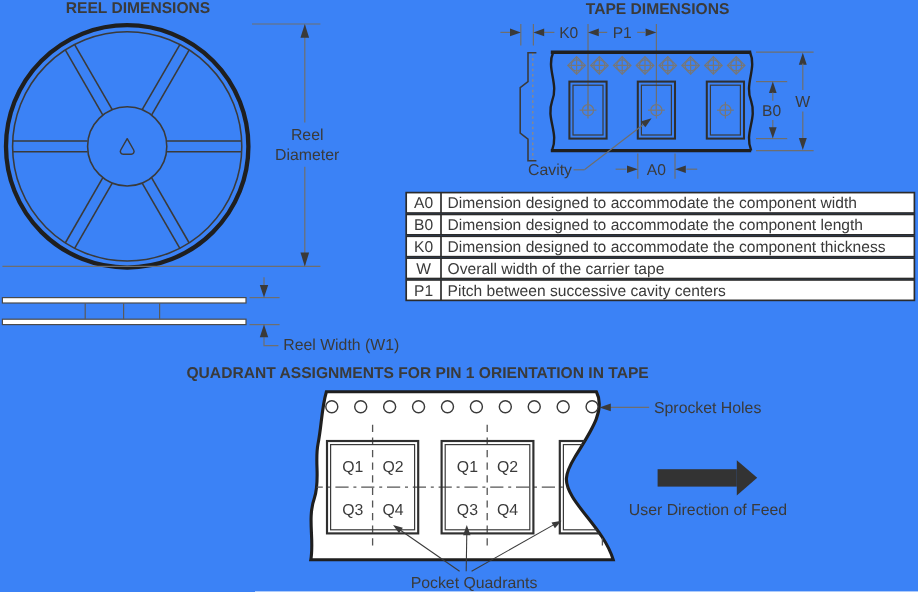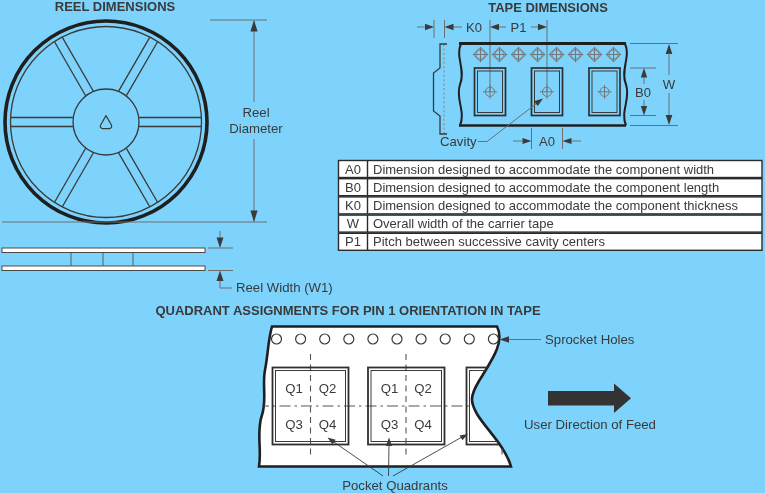--- a/index.html
+++ b/index.html
@@ -1,16 +1,16 @@
 <!DOCTYPE html>
 <html><head>
 <meta charset="utf-8">
 <style>
   html,body{margin:0;padding:0;background:#ffffff;}
-  .stage{position:relative;width:765px;height:493px;background:#7dd3fc;overflow:hidden;
+  .stage{position:relative;width:765px;height:493px;background:#3b82f6;overflow:hidden;
          font-family:"Liberation Sans", sans-serif;}
   svg{position:absolute;left:0;top:0;}
   text{fill:#3a3a3a;font-family:"Liberation Sans", sans-serif;}
   .title{font-weight:bold;font-size:13px;}
   .lbl{font-size:13.2px;}
   .dim{font-size:13px;}
   .thin{stroke:#6e6e6e;stroke-width:1;fill:none;}
   .med{stroke:#3a3a3a;stroke-width:1.3;fill:none;}
   .arrow{fill:#3a3a3a;stroke:none;}
 </style>

